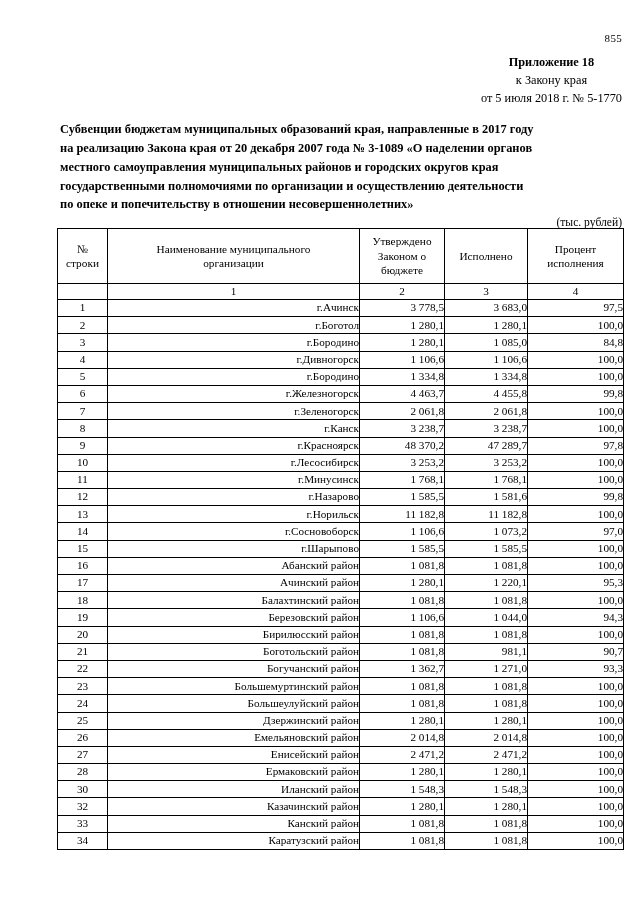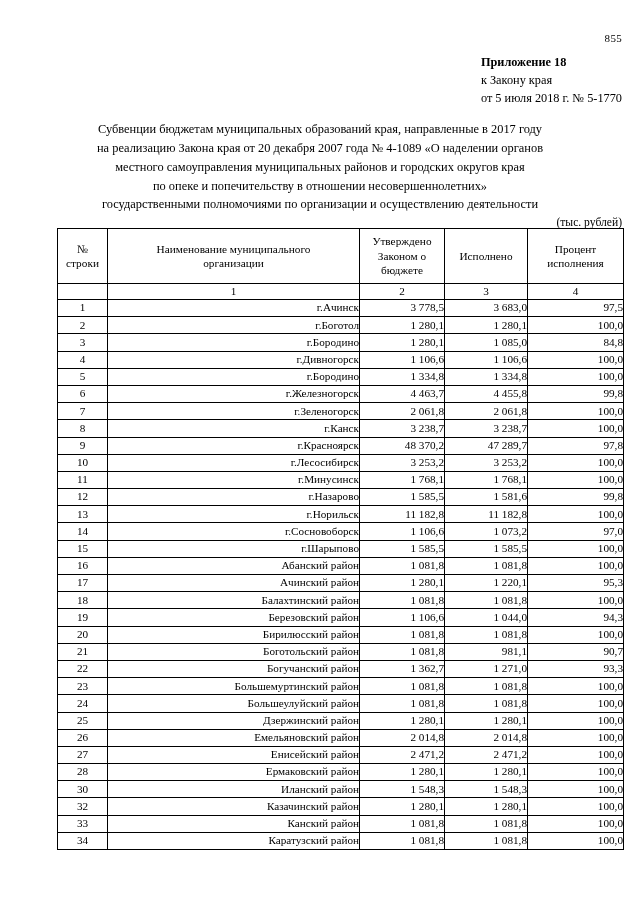--- a/index.html
+++ b/index.html
@@ -30,39 +30,38 @@
     right: 18px;
     font-size: 11px;
     letter-spacing: 0.3px;
   }
 
   
   .appendix-block {
     position: absolute;
     top: 54px;
     right: 18px;
-    text-align: left;
+    text-align: center;
     line-height: 1.45;
     font-size: 12.3px;
   }
   .appendix-title {
     font-weight: bold;
   }
   .appendix-line {
     font-weight: normal;
   }
 
   
   .doc-title {
     position: absolute;
     top: 120px;
     left: 60px;
     width: 520px;
-    text-align: center;
-    font-weight: normal;
+    font-weight: bold;
     font-size: 12.4px;
     line-height: 1.52;
   }
   .doc-title div {
     white-space: nowrap;
   }
 
   
   .units-note {
     position: absolute;
@@ -139,24 +138,24 @@
   <div class="page-number">855</div>
 
   <div class="appendix-block">
     <div class="appendix-title">Приложение 18</div>
     <div class="appendix-line">к Закону края</div>
     <div class="appendix-line">от 5 июля 2018 г. № 5-1770</div>
   </div>
 
   <div class="doc-title">
     <div>Субвенции бюджетам муниципальных образований края, направленные в 2017 году</div>
-    <div>на реализацию Закона края от 20 декабря 2007 года № 4-1089 «О наделении органов</div>
+    <div>на реализацию Закона края от 20 декабря 2007 года № 3-1089 «О наделении органов</div>
     <div>местного самоуправления муниципальных районов и городских округов края</div>
+    <div>государственными полномочиями по организации и осуществлению деятельности</div>
     <div>по опеке и попечительству в отношении несовершеннолетних»</div>
-    <div>государственными полномочиями по организации и осуществлению деятельности</div>
   </div>
 
   <div class="units-note">(тыс. рублей)</div>
 
   <div class="table-wrap">
     <table class="data">
       <colgroup>
         <col class="c-num">
         <col class="c-name">
         <col class="c-appr">

